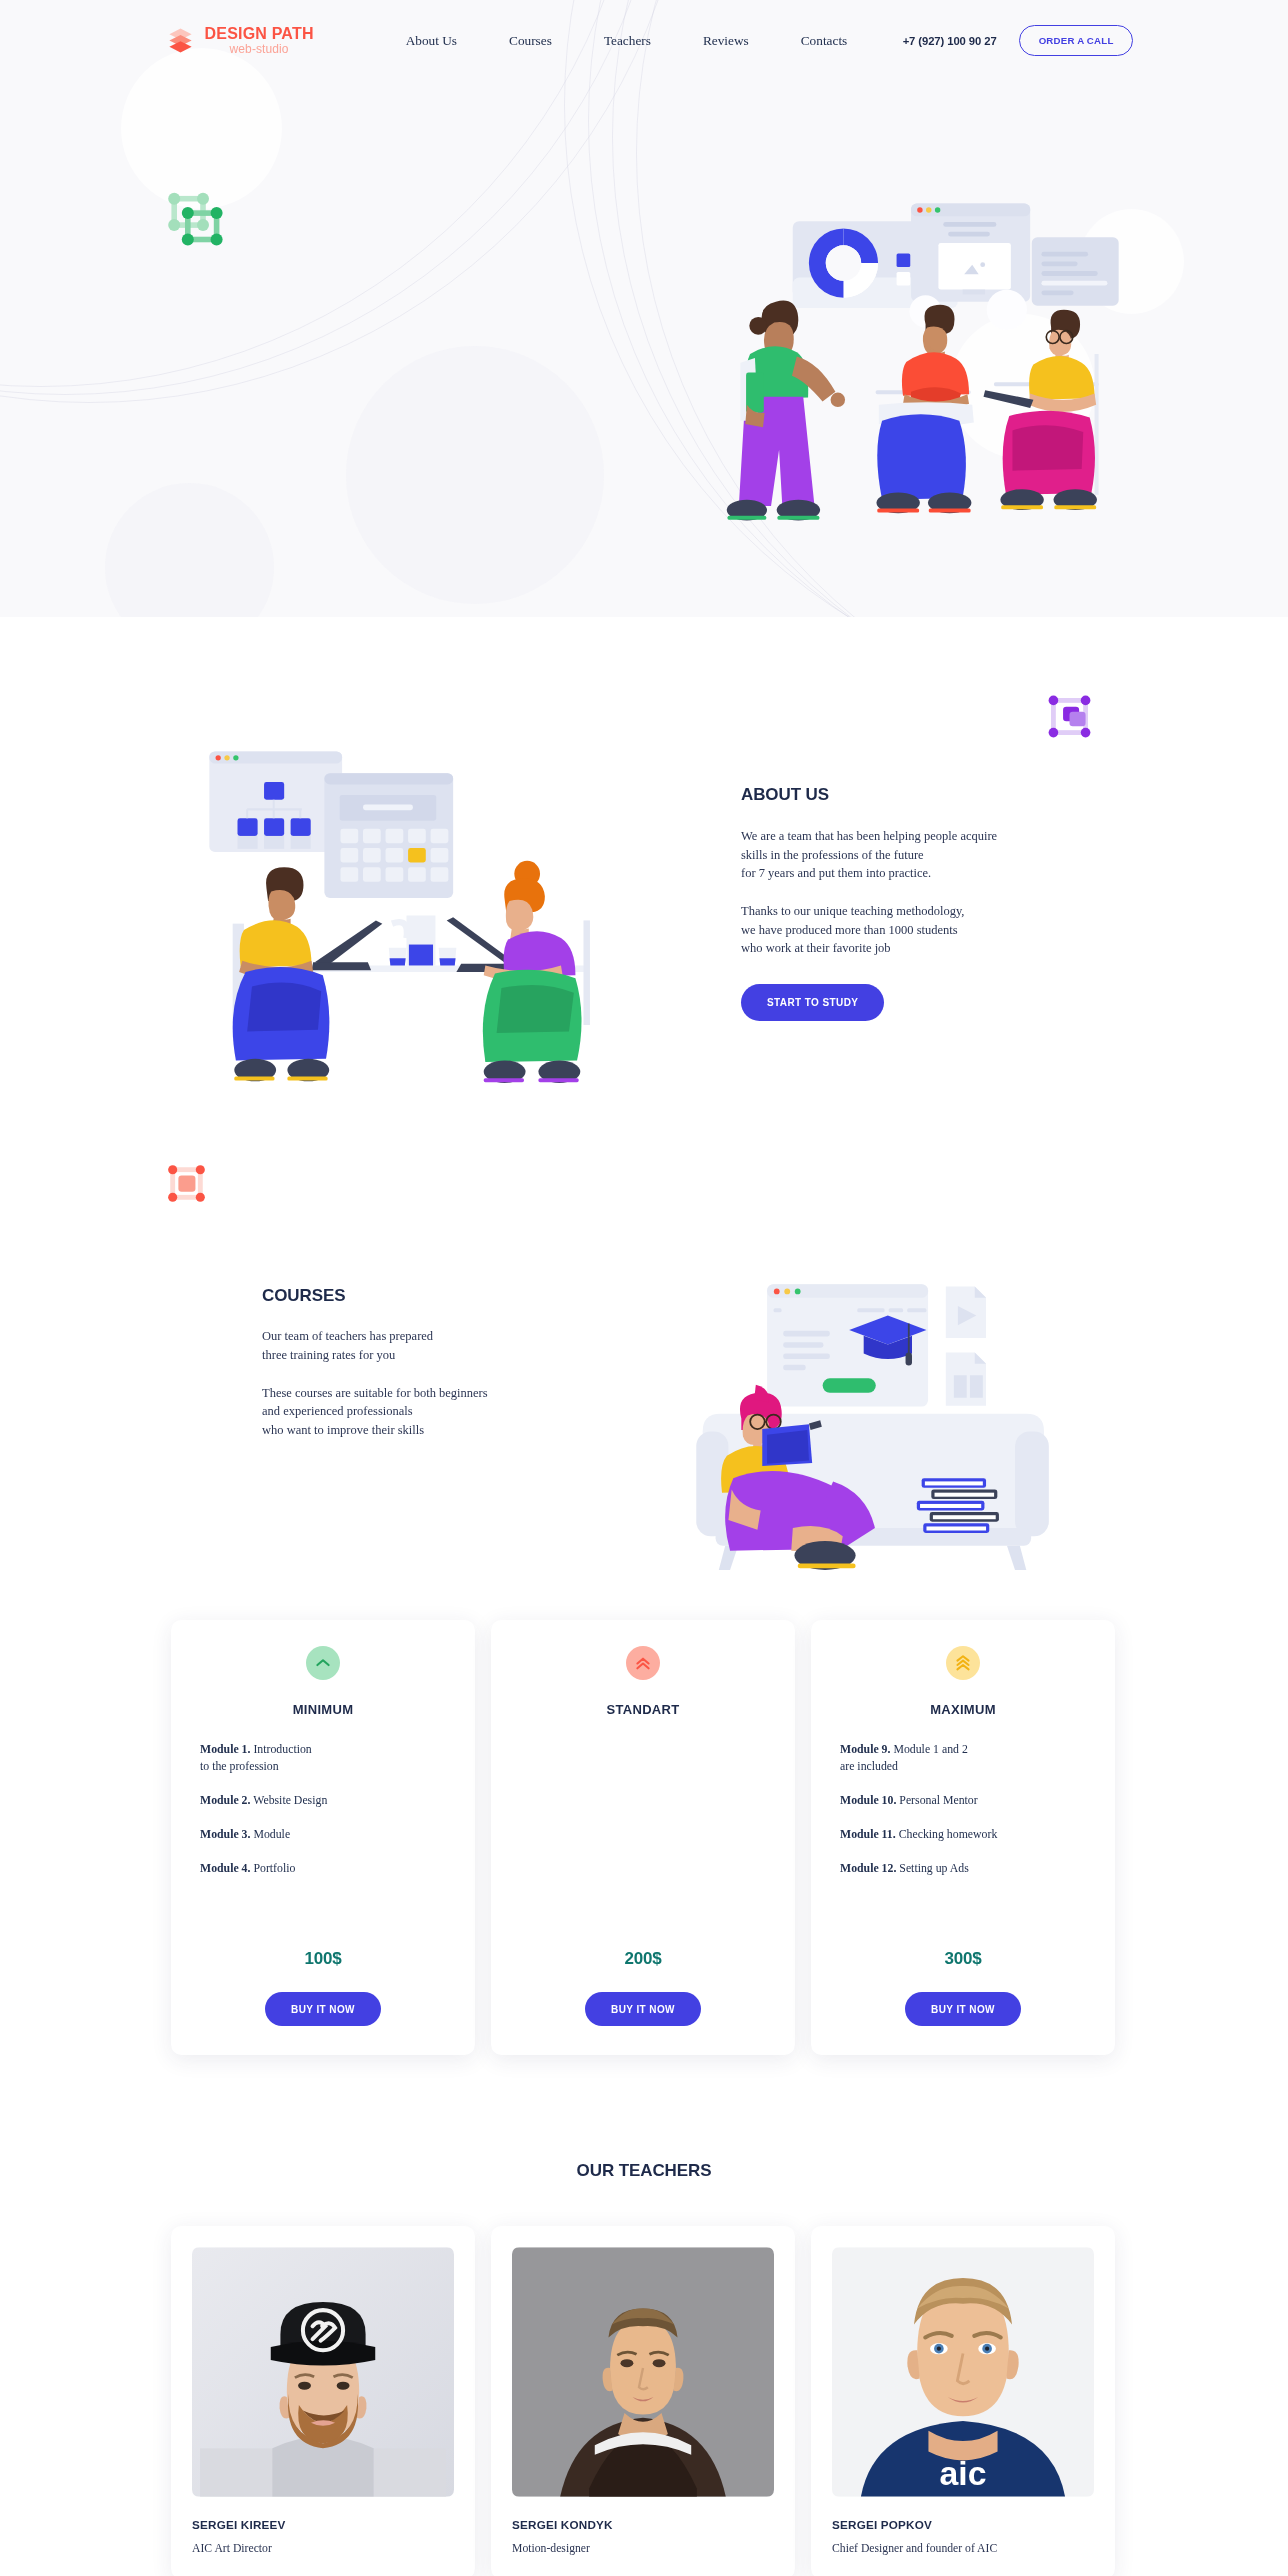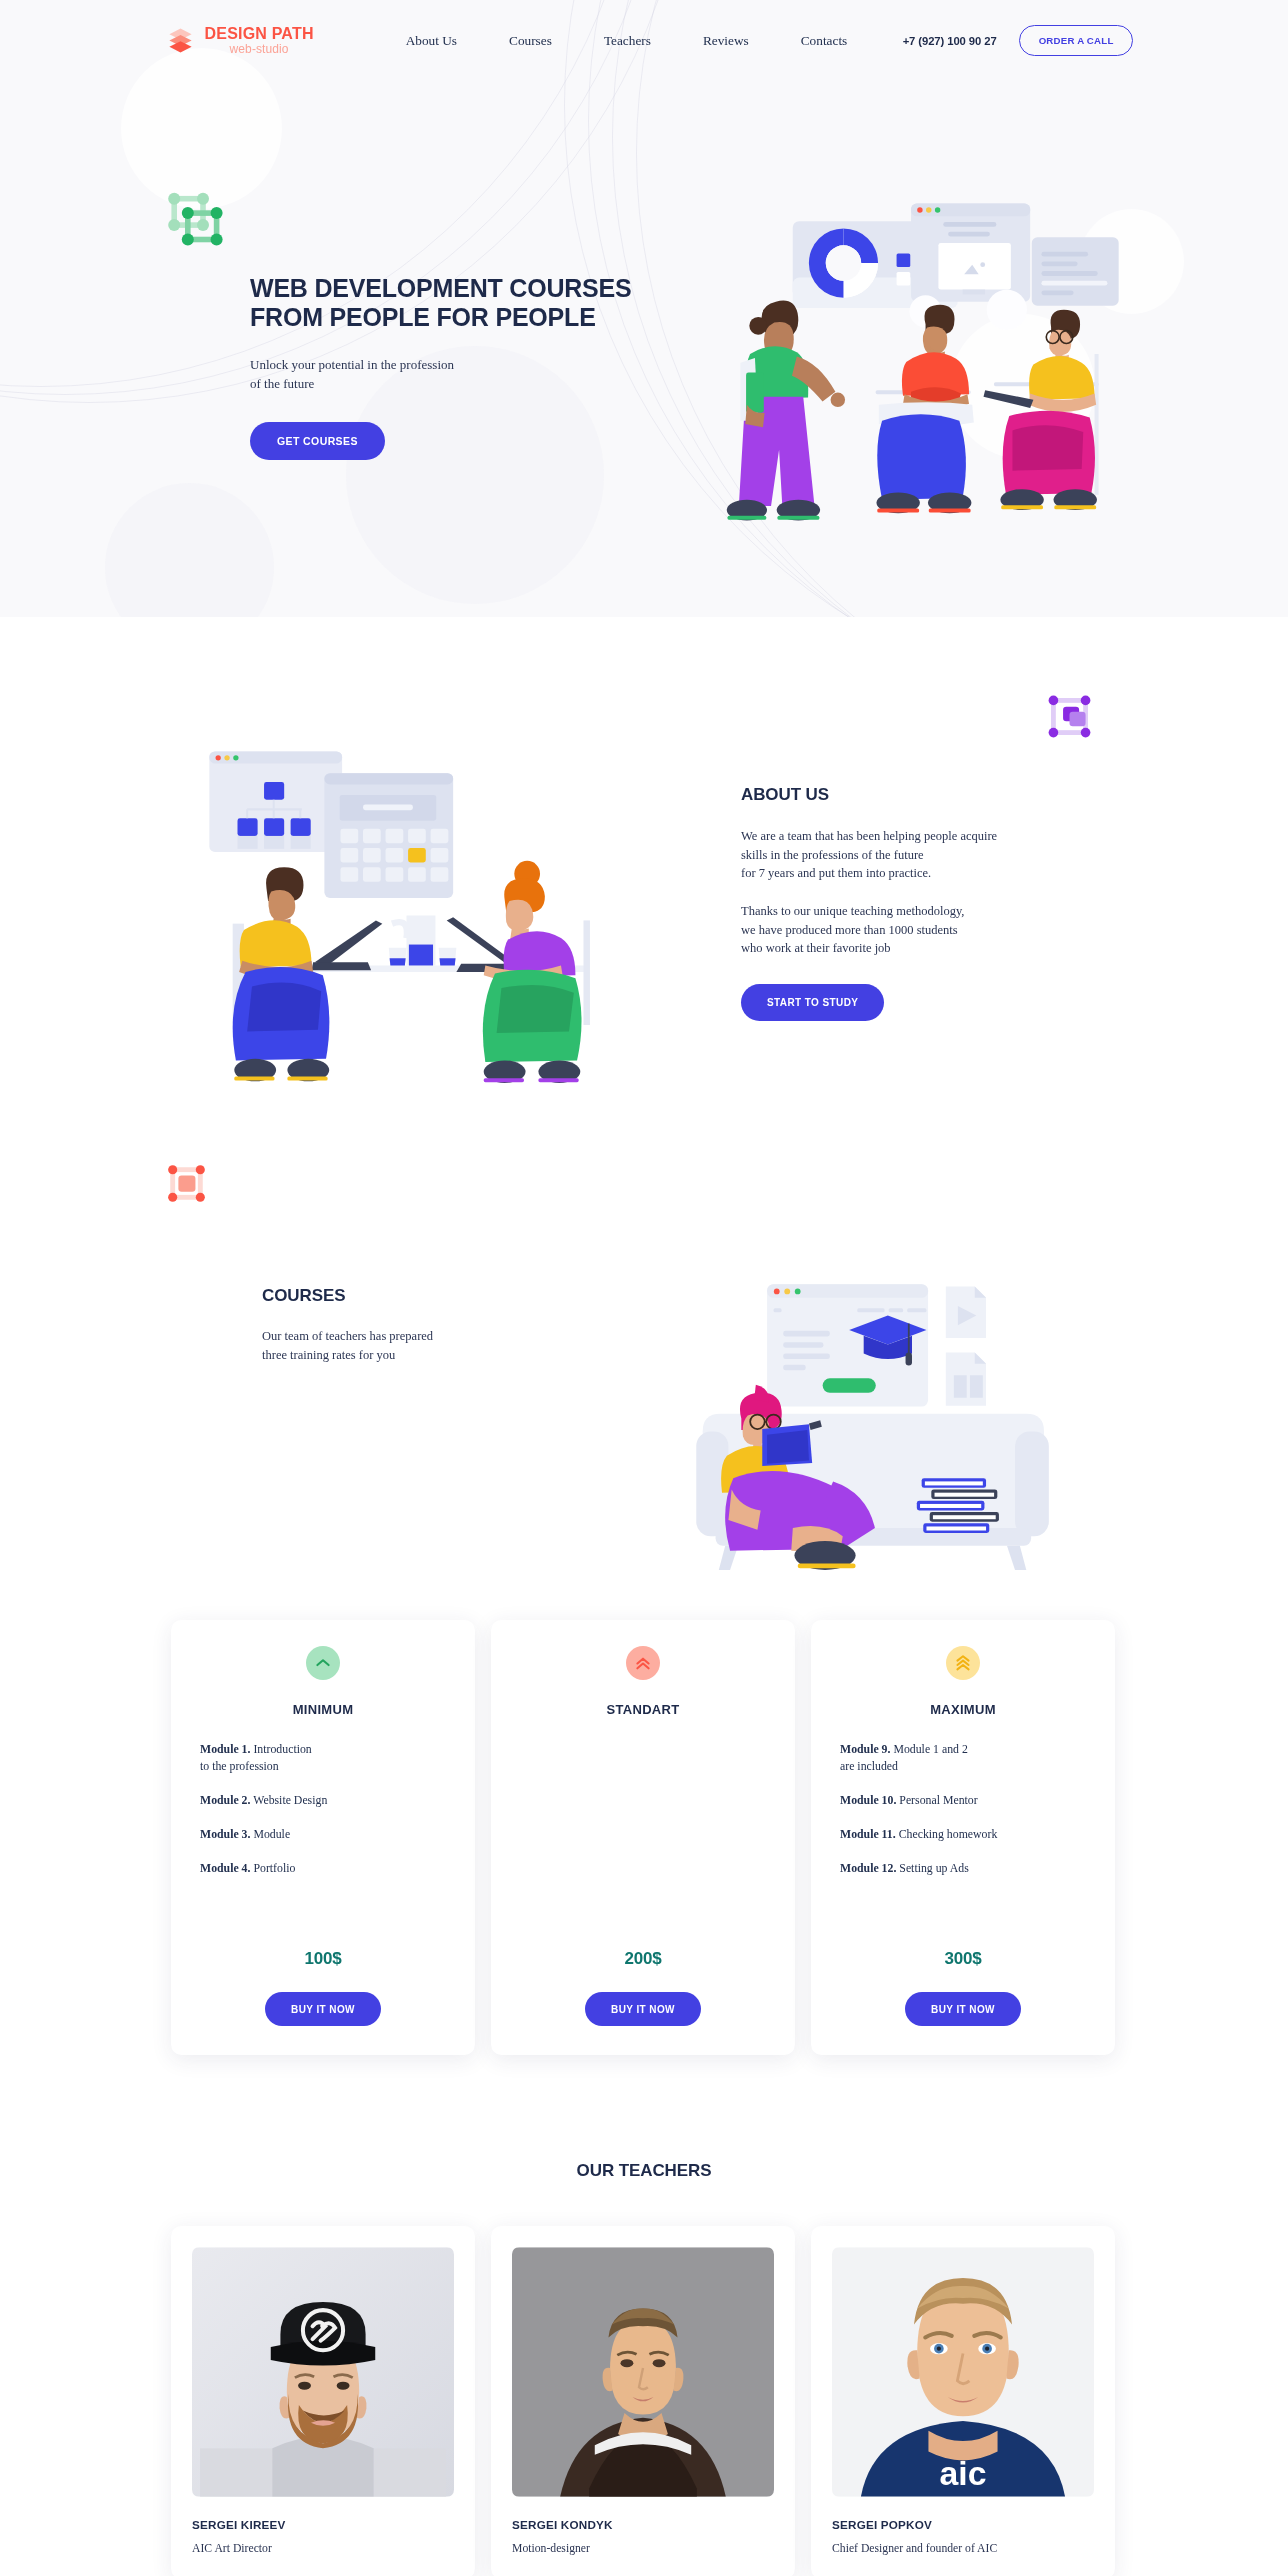--- a/index.html
+++ b/index.html
@@ -233,27 +233,20 @@
       </g>
       <g fill="#22b364">
         <circle cx="26" cy="25" r="7.5"></circle>
           <circle cx="62" cy="25" r="7.5"></circle>
         <circle cx="26" cy="58" r="7.5"></circle>
           <circle cx="62" cy="58" r="7.5"></circle>
       </g>
     </svg>
   </div>
 
-  <div class="hero-text">
-    <h1 class="hero-title">WEB DEVELOPMENT COURSES
-FROM PEOPLE FOR PEOPLE</h1>
-    <p class="hero-sub">Unlock your potential in the profession
-of the future</p>
-    <button class="cta">GET COURSES</button>
-  </div>
 
   <div class="hero-illo">
     <svg width="419" height="338" viewBox="0 0 520 420">
 
       <rect x="105" y="40" width="205" height="95" rx="8" fill="#e2e6f2"></rect>
       <rect x="105" y="110" width="205" height="38" rx="8" fill="#eef1f8"></rect>
 
       <circle cx="168" cy="92" r="43" fill="#fff"></circle>
       <path d="M168 49 A43 43 0 0 1 211 92 L190 92 A22 22 0 0 0 168 70 Z" fill="#3c45e8"></path>
       <path d="M211 92 A43 43 0 0 1 168 135 L168 114 A22 22 0 0 0 190 92 Z" fill="#fff"></path>
@@ -456,20 +449,23 @@
         <circle cx="7" cy="41" r="5.6"></circle>
           <circle cx="41" cy="41" r="5.6"></circle>
       </g>
     </svg>
   </div>
 
   <div class="courses-text">
     <h2 class="sec-title">COURSES</h2>
     <p class="body-p">Our team of teachers has prepared
 three training rates for you</p>
+    <p class="body-p">These courses are suitable for both beginners
+and experienced professionals
+who want to improve their skills</p>
   </div>
 
   <div class="courses-illo">
     <svg width="403" height="322" viewBox="0 0 500 400">
 
       <rect x="88" y="35" width="200" height="152" rx="8" fill="#eef1f8"></rect>
       <rect x="88" y="35" width="200" height="17" rx="8" fill="#e6eaf4"></rect>
       <circle cx="100" cy="44" r="3.6" fill="#fb5444"></circle>
         <circle cx="113" cy="44" r="3.6" fill="#f7c948"></circle>
         <circle cx="126" cy="44" r="3.6" fill="#35c46d"></circle>

